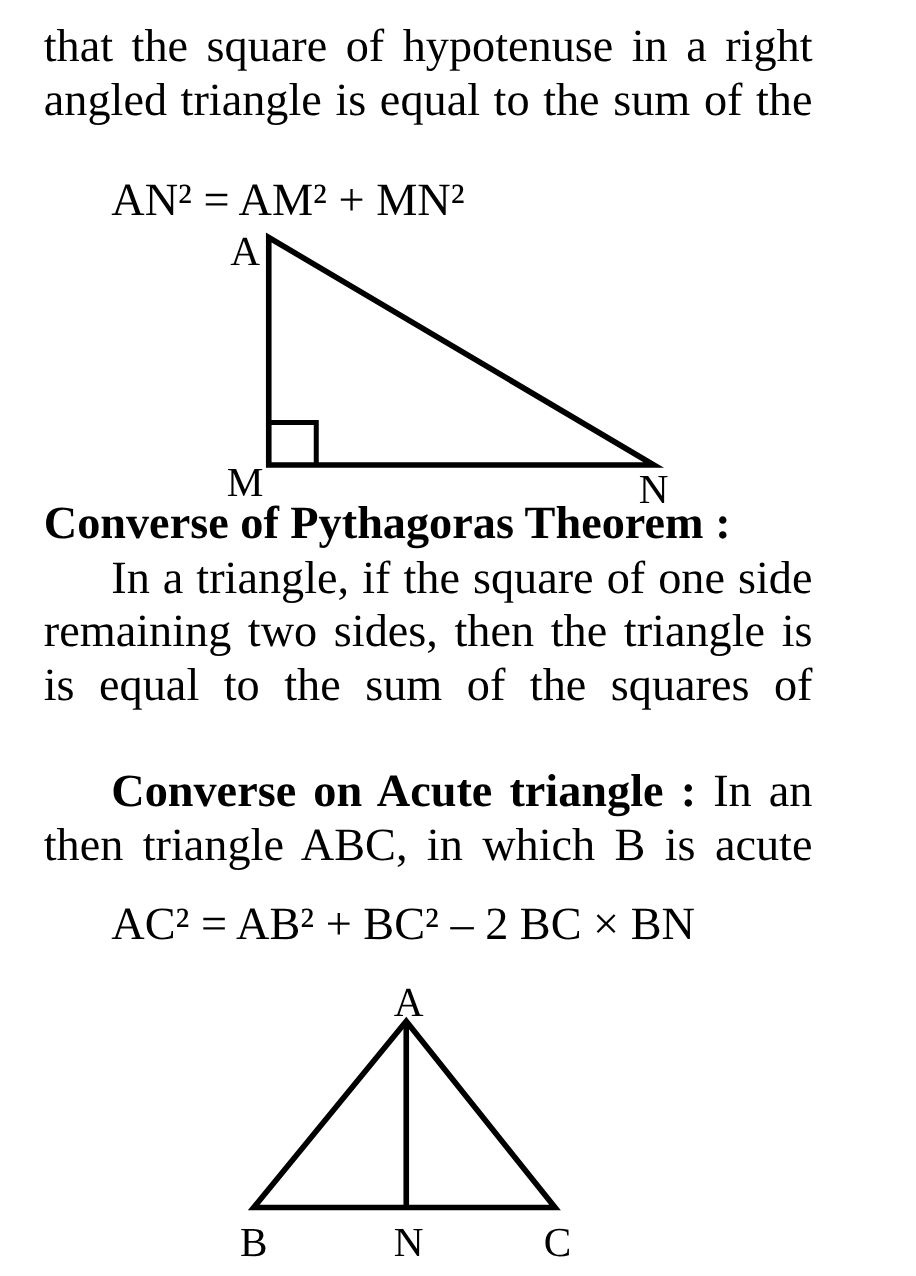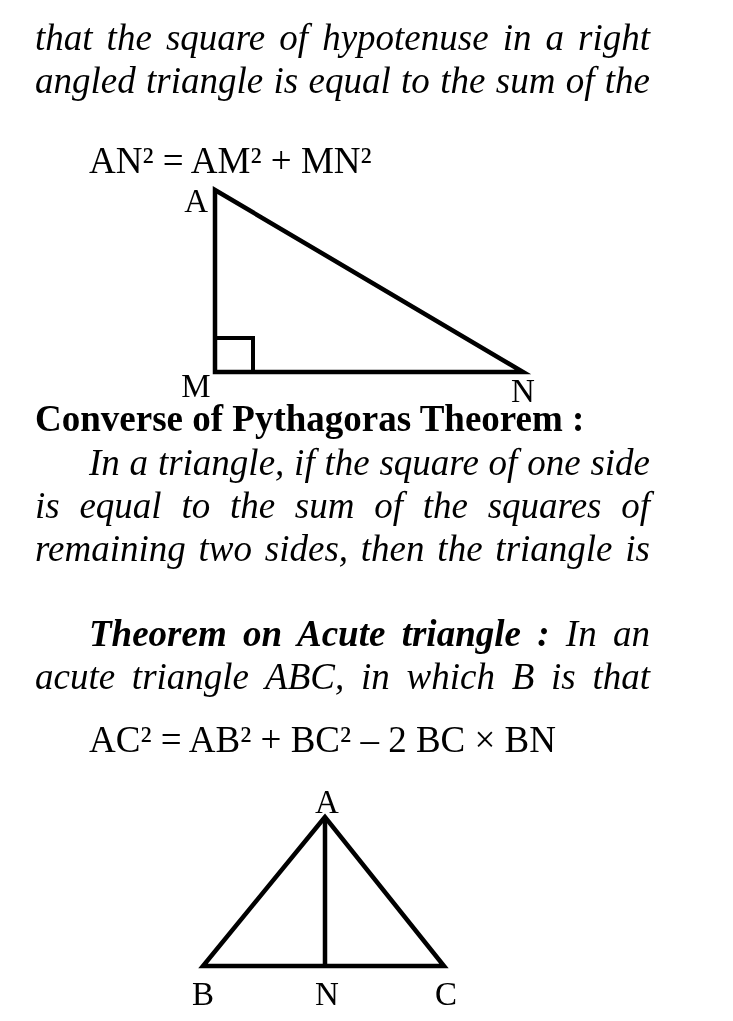--- a/index.html
+++ b/index.html
@@ -20,21 +20,20 @@
   .block {
     position: absolute;
     left: 35px;
     width: 615px;
     line-height: 43px;
   }
   .line { white-space: normal; }
   .line.j {
     text-align: justify;
     text-align-last: justify;
-    font-style: italic;
   }
   .line.indent { padding-left: 54px; box-sizing: border-box; }
   .bold { font-weight: bold; }
   .formula {
     position: absolute;
     left: 35px;
     width: 615px;
     line-height: 43px;
     padding-left: 54px;
     box-sizing: border-box;
@@ -73,29 +72,29 @@
     <path d="M 215 153 H 253 V 187" stroke-width="4"></path>
     <text x="208" y="27" text-anchor="end">A</text>
     <text x="196" y="212" text-anchor="middle">M</text>
     <text x="523" y="217" text-anchor="middle">N</text>
   </svg>
 
   <div class="block bold" style="top:397px">Converse of Pythagoras Theorem :</div>
 
   <div class="block" style="top:441px">
     <div class="line j indent">In a triangle, if the square of one side</div>
+    <div class="line j">remaining two sides, then the triangle is</div>
     <div class="line j">is equal to the sum of the squares of</div>
-    <div class="line j">remaining two sides, then the triangle is</div>
   </div>
 
   <div class="block" style="top:612px">
     <div class="line j indent">
-      <span class="bold">Theorem on Acute triangle :</span><span> In an</span>
+      <span class="bold">Converse on Acute triangle :</span><span> In an</span>
     </div>
-    <div class="line j">acute triangle ABC, in which B is that</div>
+    <div class="line j">then triangle ABC, in which B is acute</div>
   </div>
 
   <div class="formula" style="top:718px">AC² = AB² + BC² – 2 BC × BN</div>
 
   <svg class="fig" style="top:780px" width="733" height="241" viewBox="0 0 733 241">
     <polygon points="325,37 203,186 444,186" stroke-width="4.5"></polygon>
     <line x1="325" y1="37" x2="325" y2="186" stroke-width="4.5"></line>
     <text x="327" y="33" text-anchor="middle">A</text>
     <text x="203" y="225" text-anchor="middle">B</text>
     <text x="327" y="225" text-anchor="middle">N</text>

